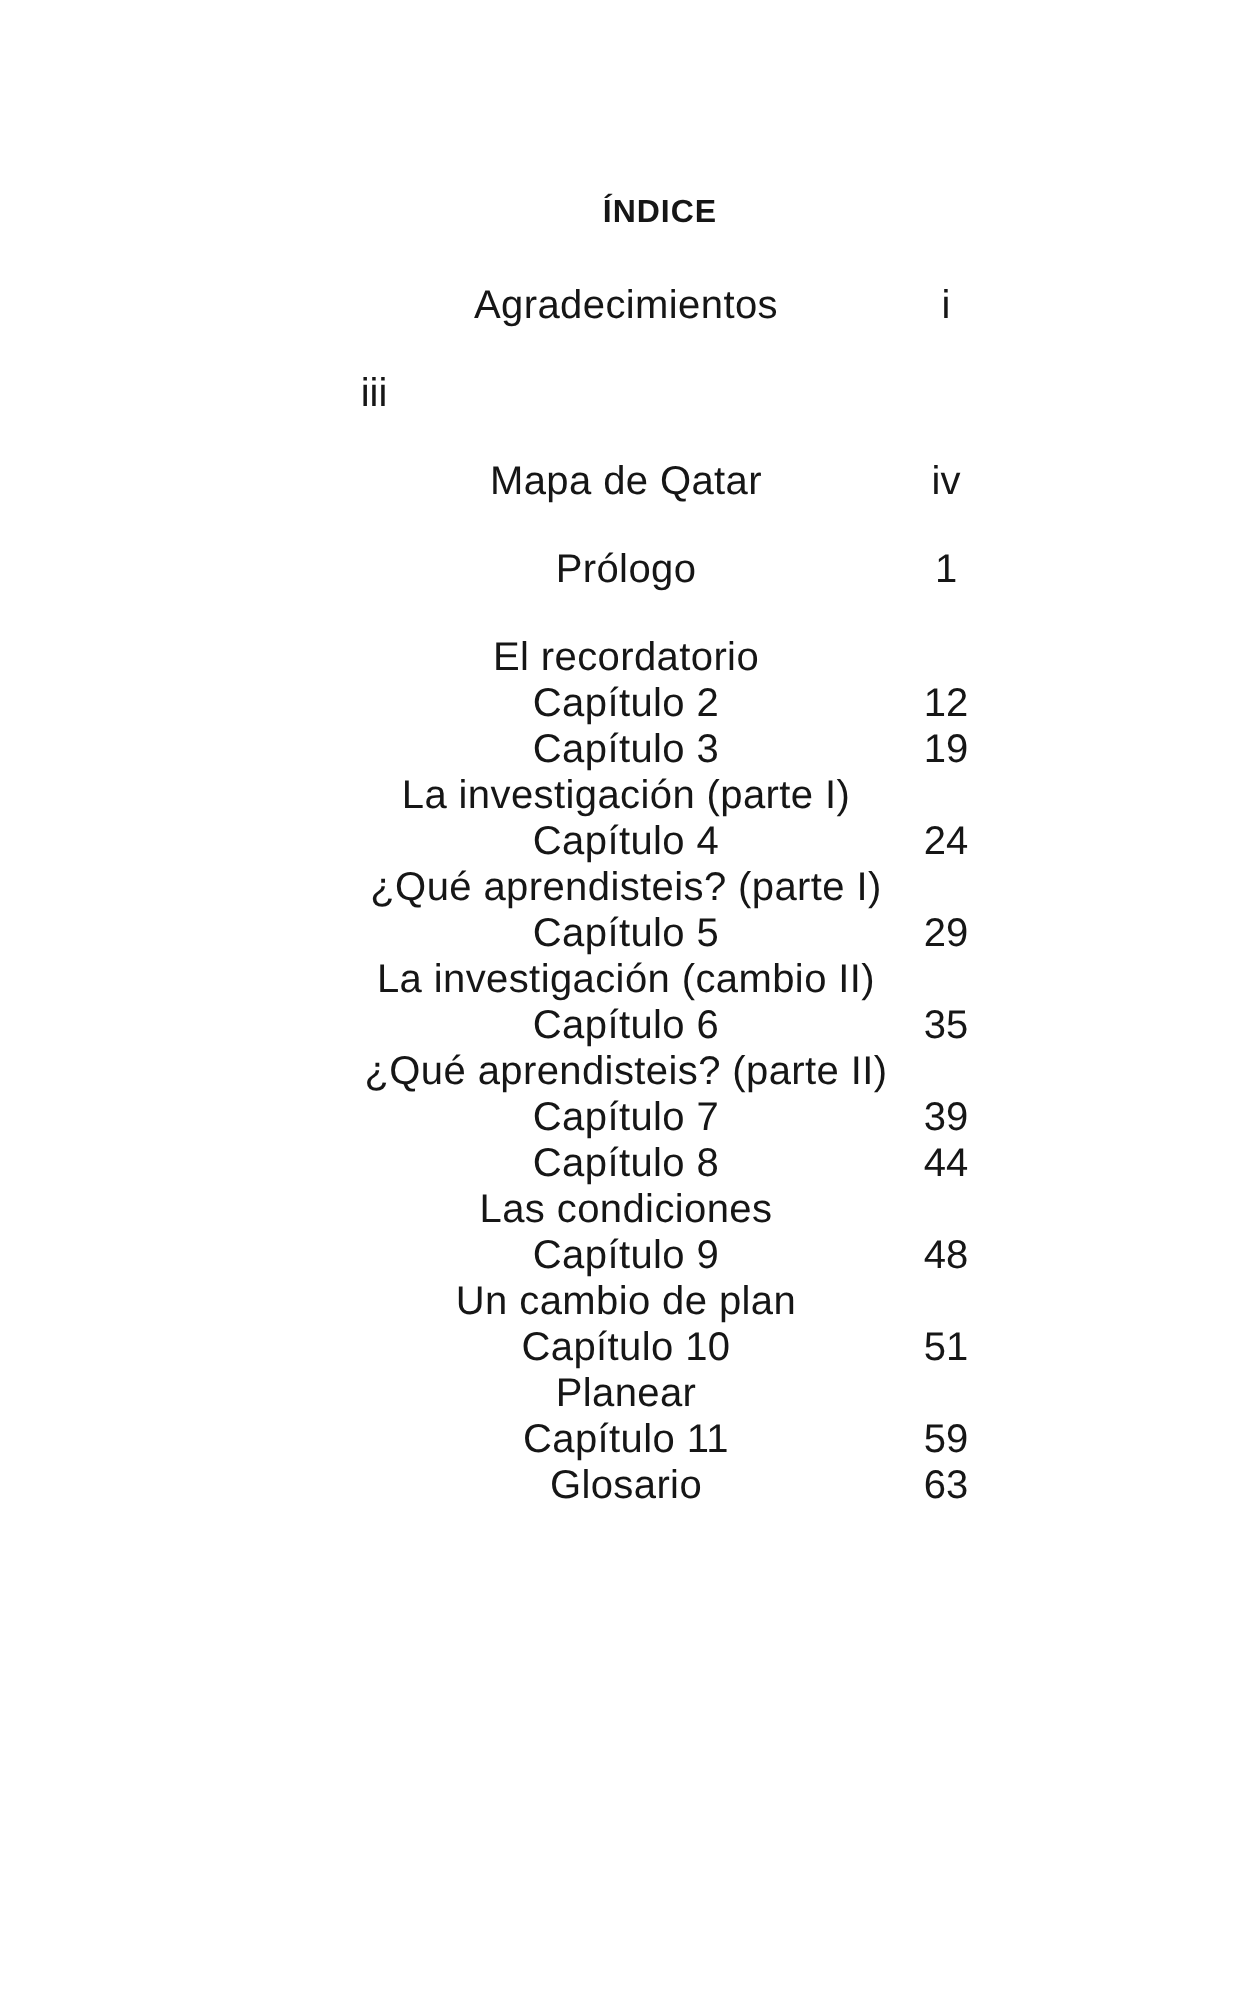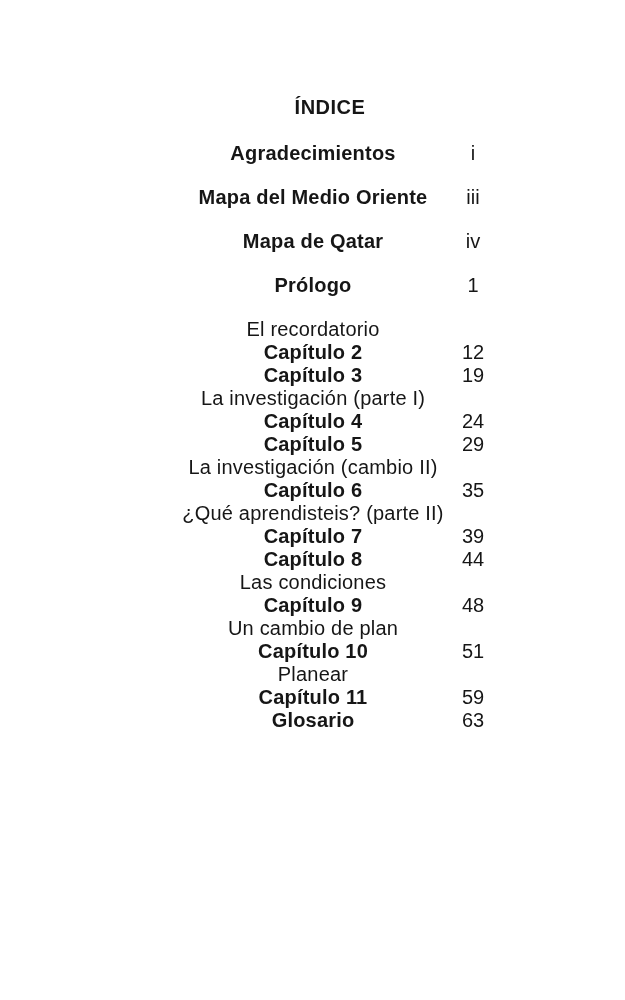--- a/index.html
+++ b/index.html
@@ -16,21 +16,21 @@
     color: #161616;
     overflow: hidden;
   }
   .toc {
     position: absolute;
     left: 170px;
     top: 92px;
     width: 320px;
   }
   .toc-title {
-    font-size: 20px;
+    font-size: 16px;
     font-weight: bold;
     line-height: 30px;
     text-align: center;
     letter-spacing: 0.5px;
     margin: 0 0 20px 0;
   }
   .row {
     display: flex;
     font-size: 20px;
     line-height: 23px;
@@ -42,36 +42,35 @@
     width: 286px;
     text-align: center;
     letter-spacing: 0.2px;
     white-space: nowrap;
   }
   .num-col {
     width: 34px;
     text-align: center;
   }
   .bold {
-    font-weight: bold;
+    font-weight: normal;
   }
 </style>
 </head>
 <body>
 
 <div class="page">
   <div class="toc">
     <h1 class="toc-title">ÍNDICE</h1>
     <div id="toc-entries">
         <div class="row fm-row">
           <div class="name-col bold">Agradecimientos</div>
           <div class="num-col">i</div>
         </div>
         <div class="row fm-row">
-          <div class="name-col bold">Mapa del Medio Oriente</div>
           <div class="num-col">iii</div>
         </div>
         <div class="row fm-row">
           <div class="name-col bold">Mapa de Qatar</div>
           <div class="num-col">iv</div>
         </div>
         <div class="row fm-row">
           <div class="name-col bold">Prólogo</div>
           <div class="num-col">1</div>
         </div>
@@ -89,20 +88,21 @@
         </div>
         <div class="row">
           <div class="name-col">La investigación (parte I)</div>
           <div class="num-col"></div>
         </div>
         <div class="row">
           <div class="name-col bold">Capítulo 4</div>
           <div class="num-col">24</div>
         </div>
         <div class="row">
+          <div class="name-col">¿Qué aprendisteis? (parte I)</div>
           <div class="num-col"></div>
         </div>
         <div class="row">
           <div class="name-col bold">Capítulo 5</div>
           <div class="num-col">29</div>
         </div>
         <div class="row">
           <div class="name-col">La investigación (cambio II)</div>
           <div class="num-col"></div>
         </div>

